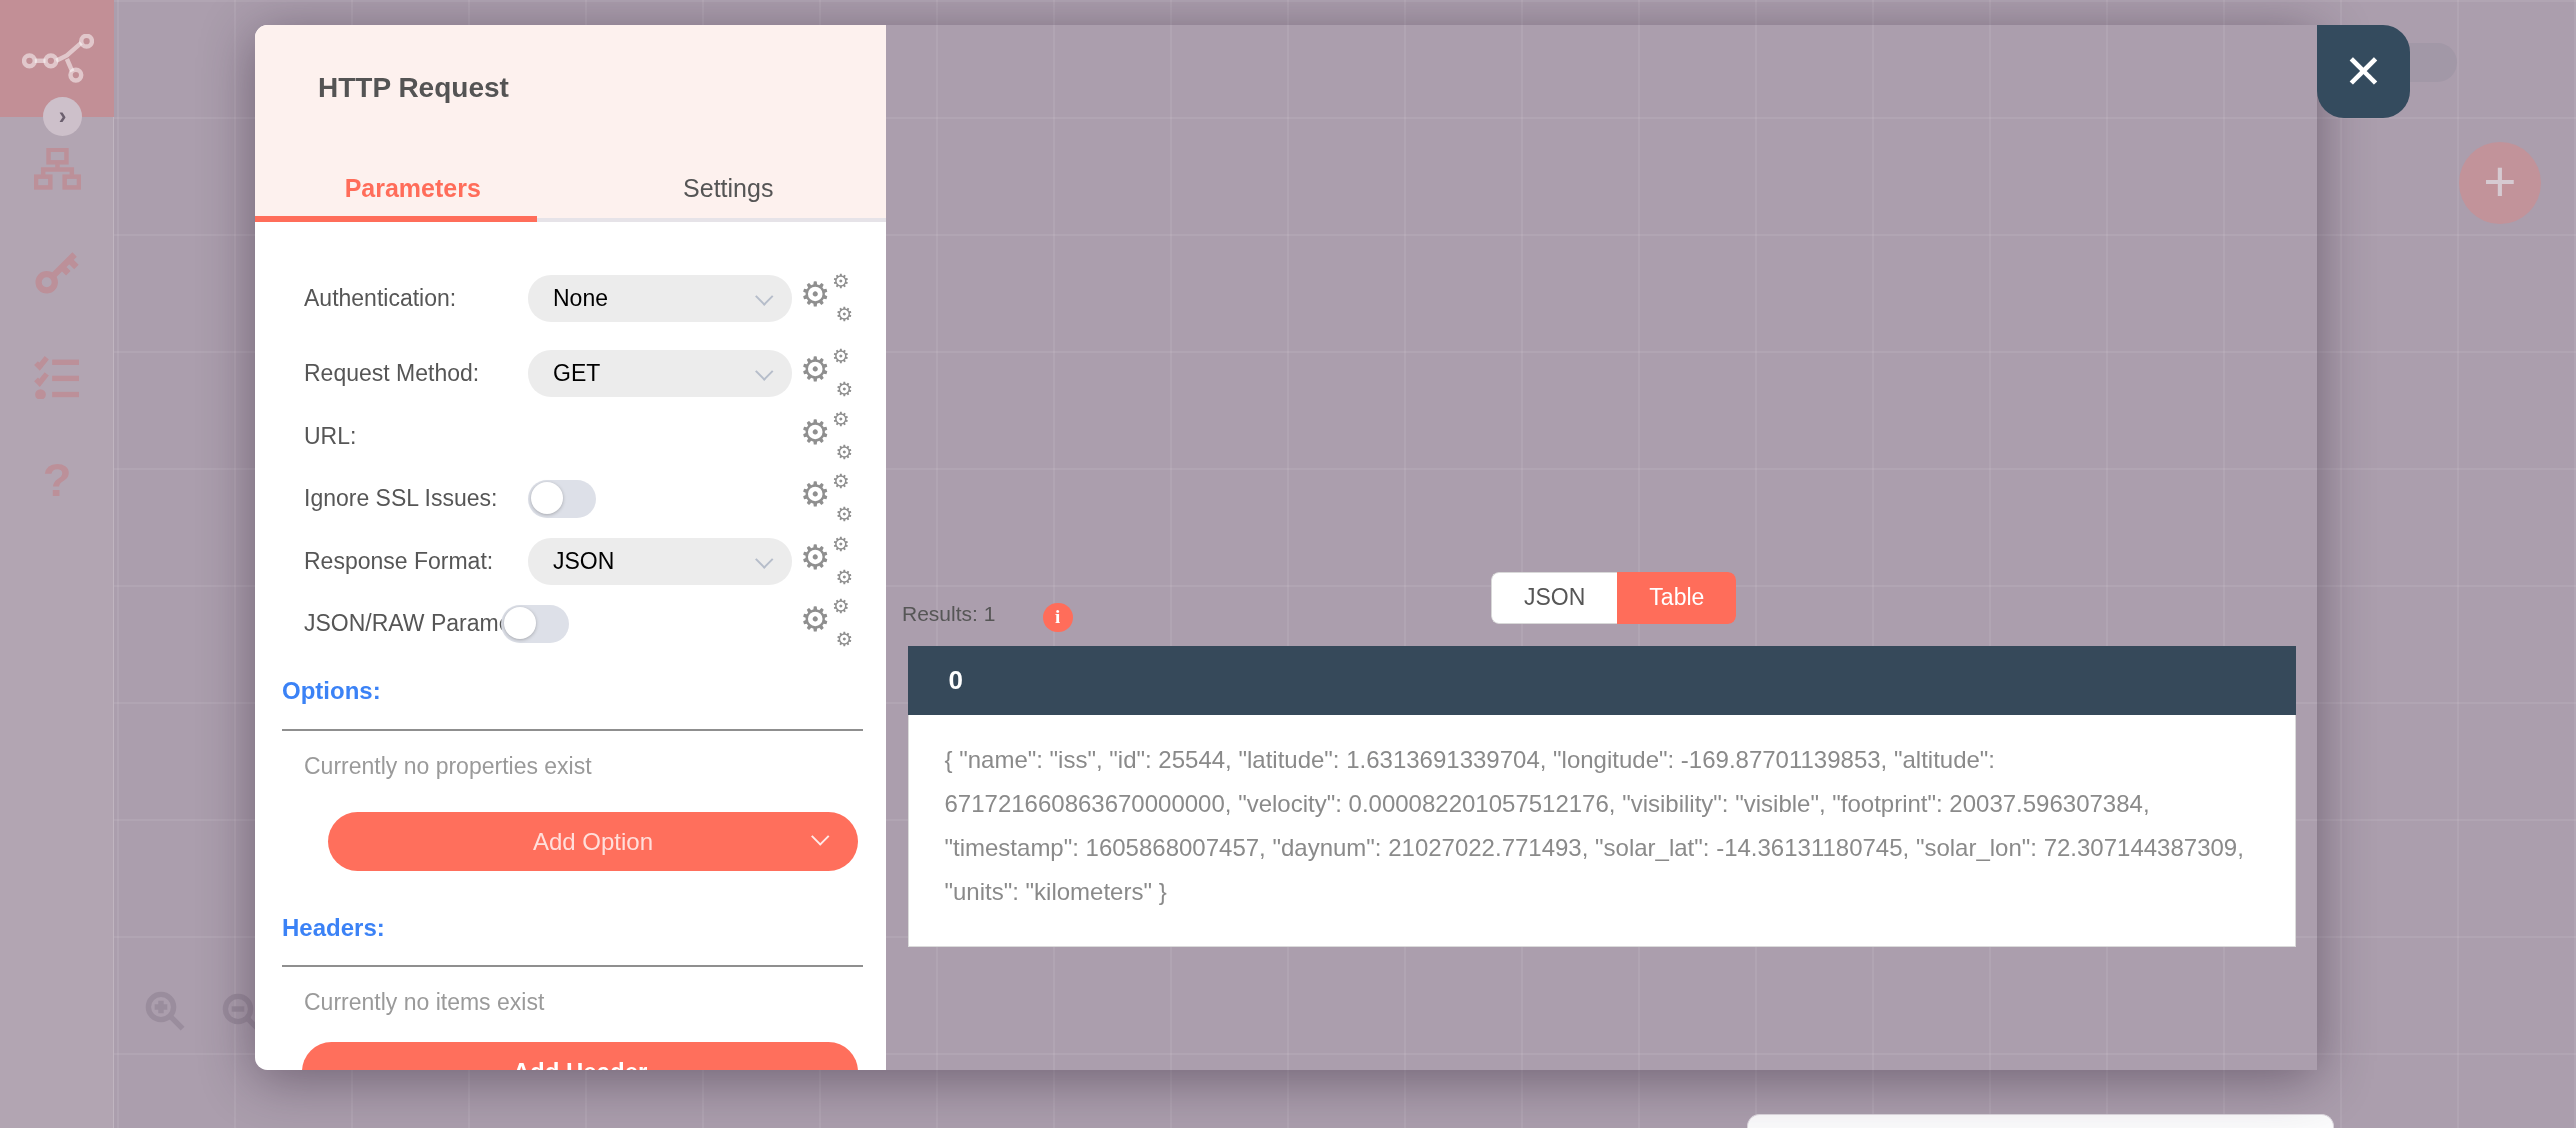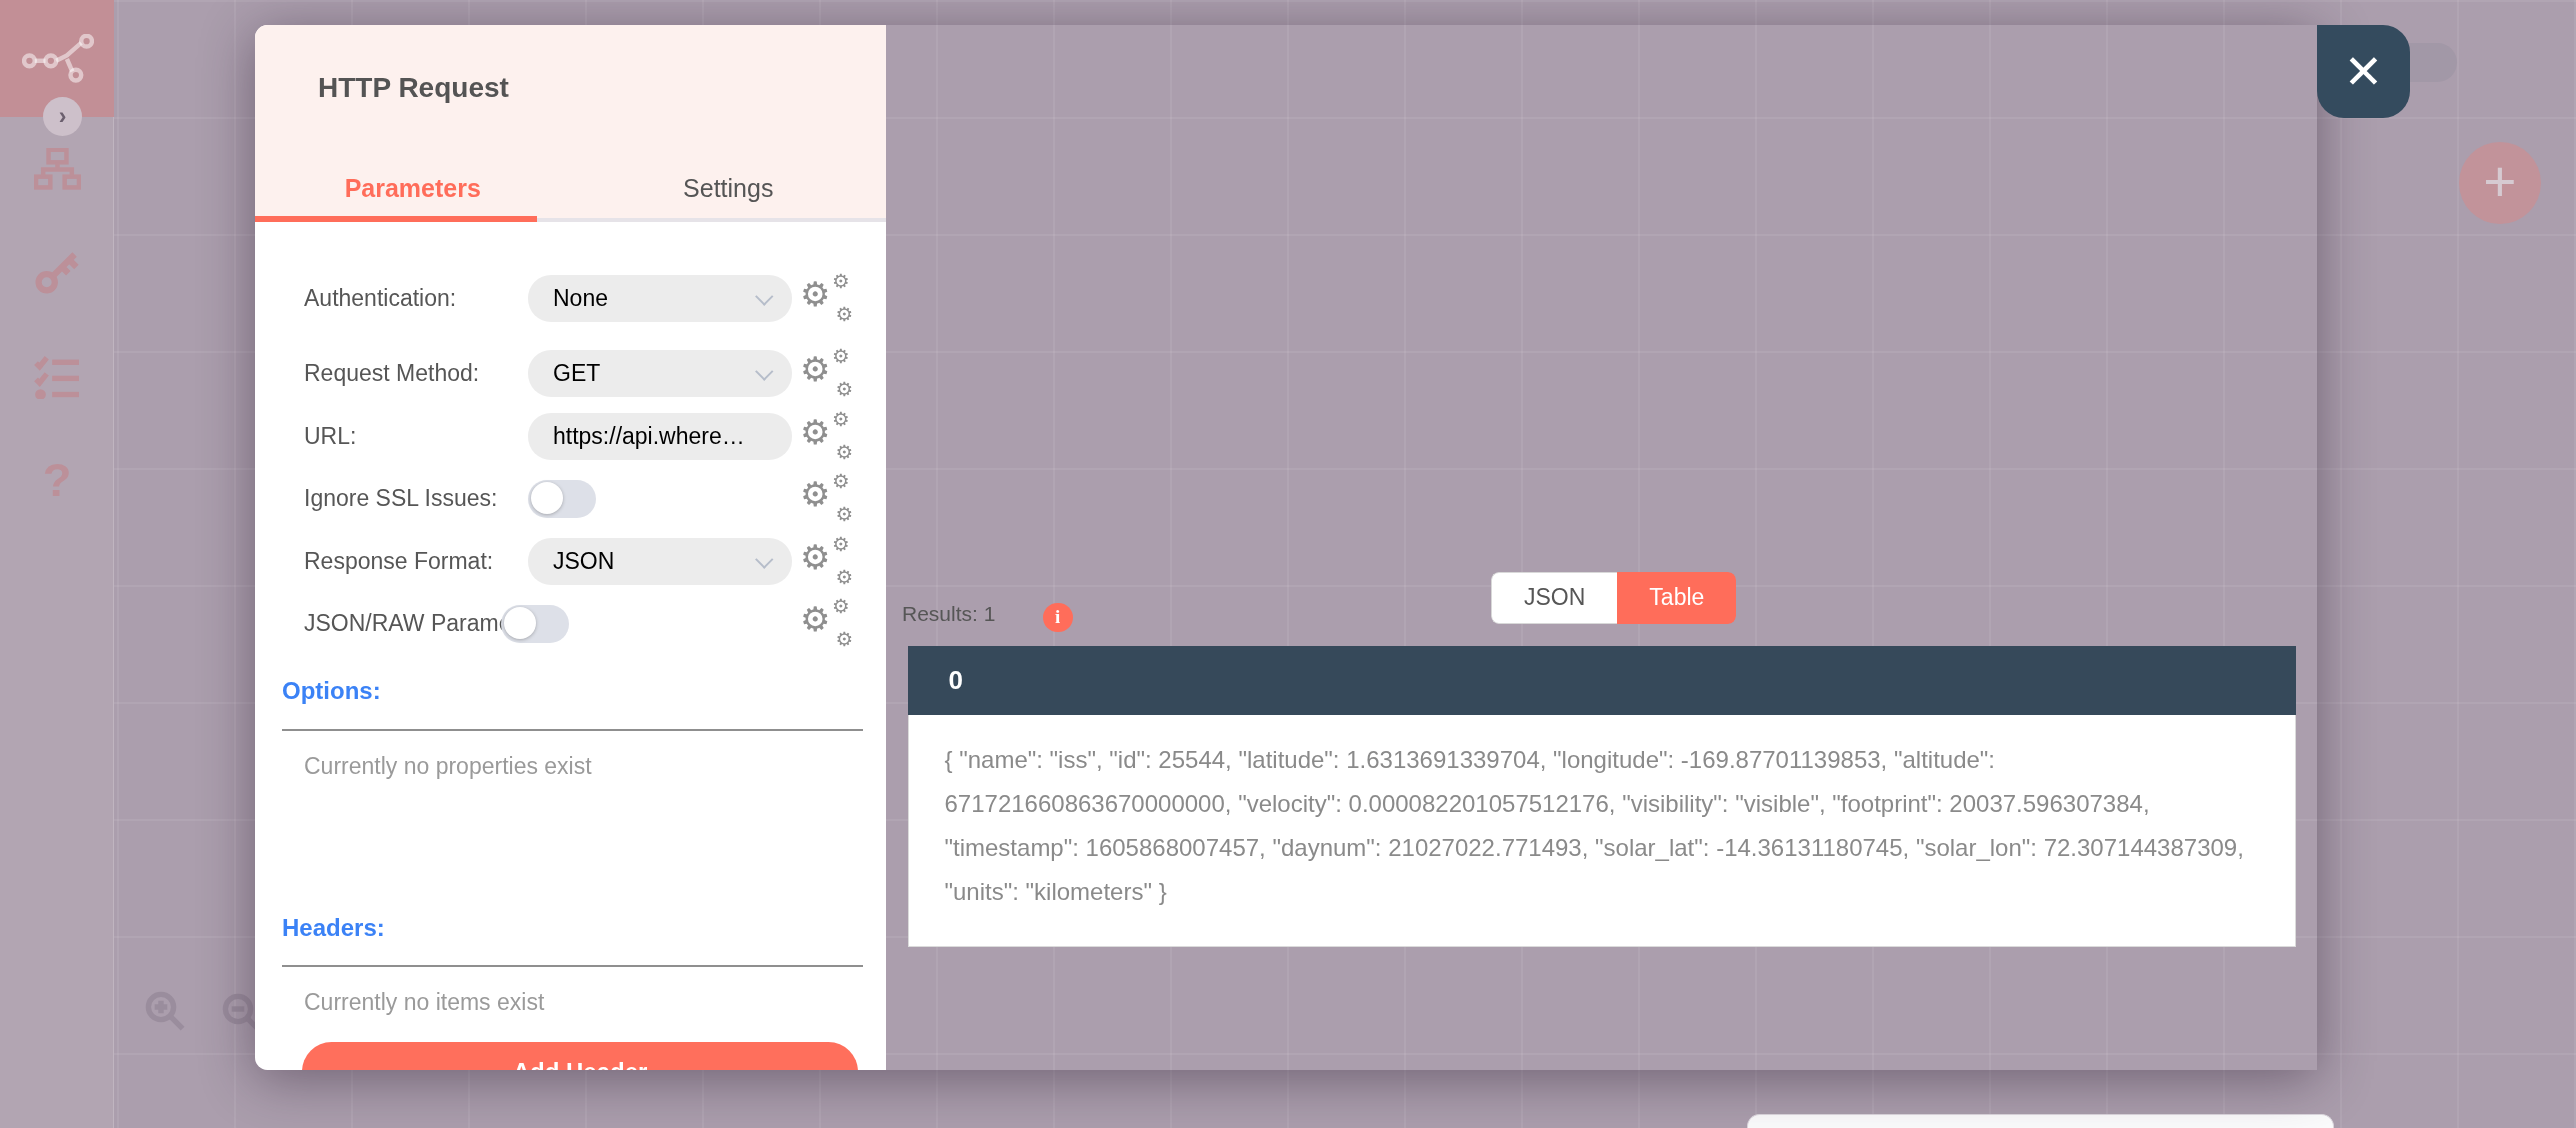--- a/index.html
+++ b/index.html
@@ -228,23 +228,20 @@
           </div>
           <div class="gears">
             <span class="gear-big">⚙</span>
               <span class="gear-sm1">⚙</span>
               <span class="gear-sm2">⚙</span>
           </div>
         </div>
 
         <div class="prow" style="top:190px;">
           <div class="plabel">URL:</div>
-          <div class="ctl-input">
-            <span class="val">https://api.where…</span>
-          </div>
           <div class="gears">
             <span class="gear-big">⚙</span>
               <span class="gear-sm1">⚙</span>
               <span class="gear-sm2">⚙</span>
           </div>
         </div>
 
         <div class="prow" style="top:252px;">
           <div class="plabel">Ignore SSL Issues:</div>
           <div class="toggle">
@@ -278,20 +275,24 @@
           <div class="gears">
             <span class="gear-big">⚙</span>
               <span class="gear-sm1">⚙</span>
               <span class="gear-sm2">⚙</span>
           </div>
         </div>
 
         <div class="section-label" style="top:454px;">Options:</div>
         <div class="section-rule" style="top:506px;"></div>
         <div class="empty-text" style="top:530px;">Currently no properties exist</div>
+        <div class="add-btn option" style="top:589px;">
+          <span>Add Option</span>
+          <span class="chev-down"></span>
+        </div>
 
         <div class="section-label" style="top:691px;">Headers:</div>
         <div class="section-rule" style="top:742px;"></div>
         <div class="empty-text" style="top:766px;">Currently no items exist</div>
         <div class="add-btn header" style="top:819px;">
           <span>Add Header</span>
         </div>
 
       </div>
     </div>

